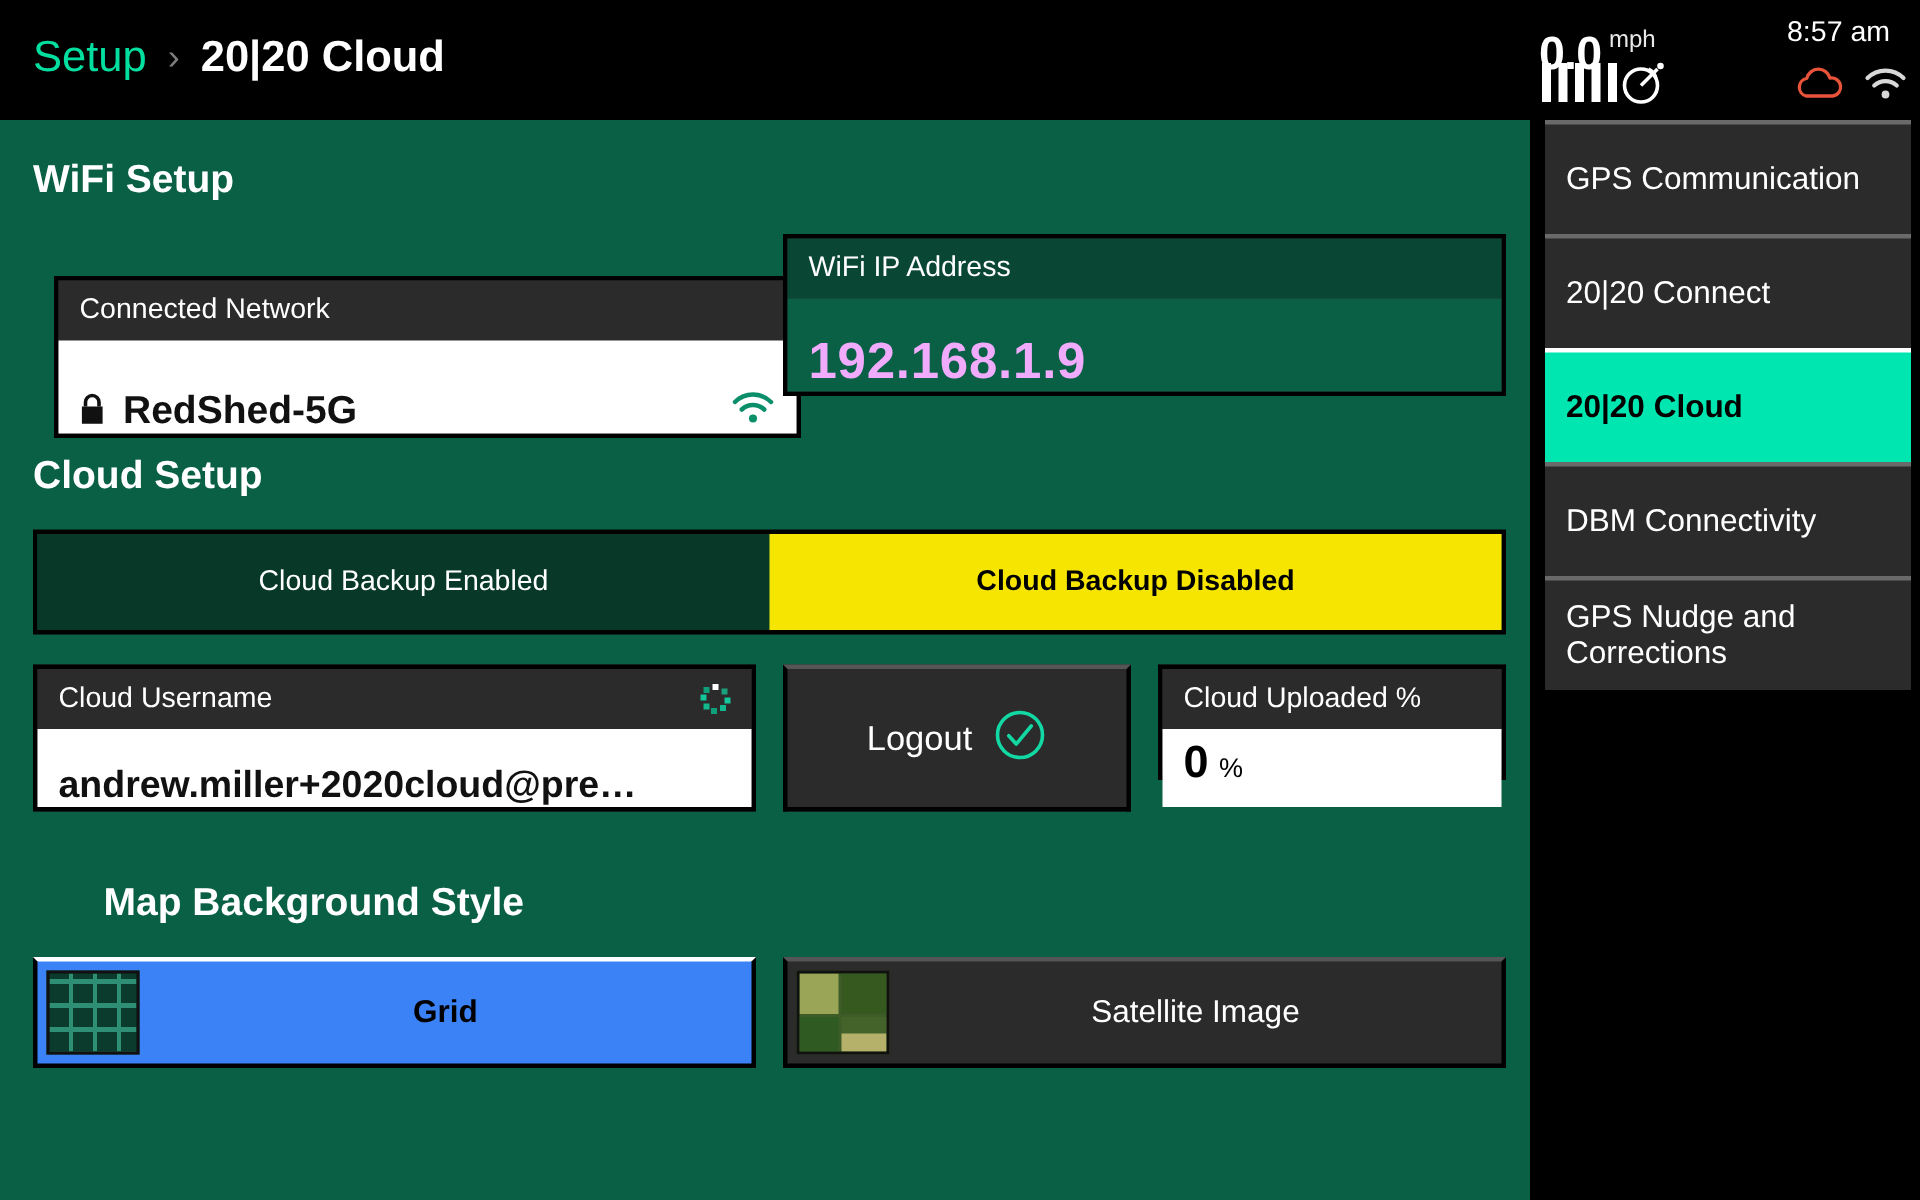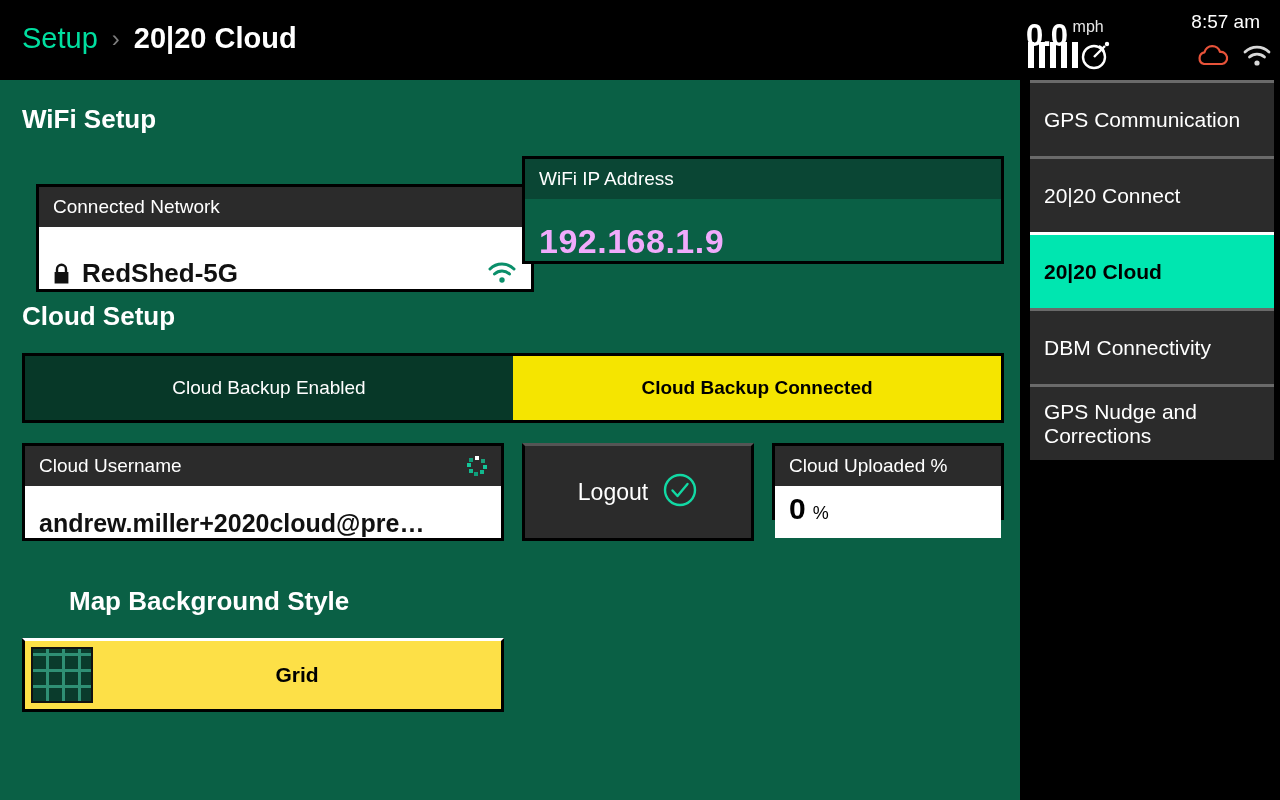--- a/index.html
+++ b/index.html
@@ -80,21 +80,21 @@
   #p-upload .panel-body { height: 52px; align-items: baseline; gap: 7px; padding-top: 6px; }
   .pct-val { font-size: 30px; font-weight: bold; color: #000; }
   .pct-sym { font-size: 18px; color: #000; }
 
   
   .map-row { position: absolute; left: 22px; top: 558px; width: 982px; height: 74px; }
   .map-opt {
     position: absolute; top: 0; height: 74px; width: 482px;
     border: 3px solid #000; display: flex; align-items: center;
   }
-  .map-opt.sel { background: #fde047; border-top-color: #fff; }
+  .map-opt.sel { background: #3b82f6; border-top-color: #fff; }
   .map-opt.unsel { background: #2b2b2b; border-top: 3px solid #555; }
   .map-opt .lbl { flex: 1; text-align: center; font-size: 21px; font-weight: bold; }
   .map-opt.sel .lbl { color: #000; }
   .map-opt.unsel .lbl { color: #fff; font-weight: 500; }
   .thumb { width: 62px; height: 56px; margin-left: 6px; border: 2px solid #111; }
   .thumb-grid {
     background:
       repeating-linear-gradient(0deg, transparent 0 13px, #2f8f74 13px 16px),
       repeating-linear-gradient(90deg, transparent 0 13px, #2f8f74 13px 16px),
       #0a3b2c;
@@ -196,21 +196,21 @@
       <div class="panel-head green">WiFi IP Address</div>
       <div class="panel-body green">
         <span class="ip-val">192.168.1.9</span>
       </div>
     </div>
 
     <div class="section-title" id="t-cloud">Cloud Setup</div>
 
     <div class="toggle-row">
       <div class="toggle off">Cloud Backup Enabled</div>
-      <div class="toggle on">Cloud Backup Connected</div>
+      <div class="toggle on">Cloud Backup Disabled</div>
     </div>
 
     <div class="panel" id="p-user">
       <div class="panel-head">
         <span>Cloud Username</span>
         <span class="spinner">
           <i style="left:8px;  top:0;   background:#fff;"></i>
           <i style="left:14px; top:3px; background:#1aa07a;"></i>
           <i style="left:16px; top:9px; background:#14c79a;"></i>
           <i style="left:13px; top:14px;background:#12b88e;"></i>
@@ -243,20 +243,30 @@
       </div>
     </div>
 
     <div class="section-title" id="t-map">Map Background Style</div>
 
     <div class="map-row">
       <div class="map-opt sel" style="left:0;">
         <span class="thumb thumb-grid"></span>
         <span class="lbl">Grid</span>
       </div>
+      <div class="map-opt unsel" style="left:500px;">
+        <span class="thumb thumb-sat">
+          <span class="ts1"></span>
+            <span class="ts2"></span>
+            <span class="ts3"></span>
+            <span class="ts4"></span>
+            <span class="ts5"></span>
+        </span>
+        <span class="lbl">Satellite Image</span>
+      </div>
     </div>
   </div>
 
   <div class="sidebar">
     <div class="side-item" style="top:0;   height:76px;">GPS Communication</div>
     <div class="side-item" style="top:76px;  height:76px;">20|20 Connect</div>
     <div class="side-item active" style="top:152px; height:76px;">20|20 Cloud</div>
     <div class="side-item" style="top:228px; height:76px;">DBM Connectivity</div>
     <div class="side-item" style="top:304px; height:76px;">GPS Nudge and Corrections</div>
 

